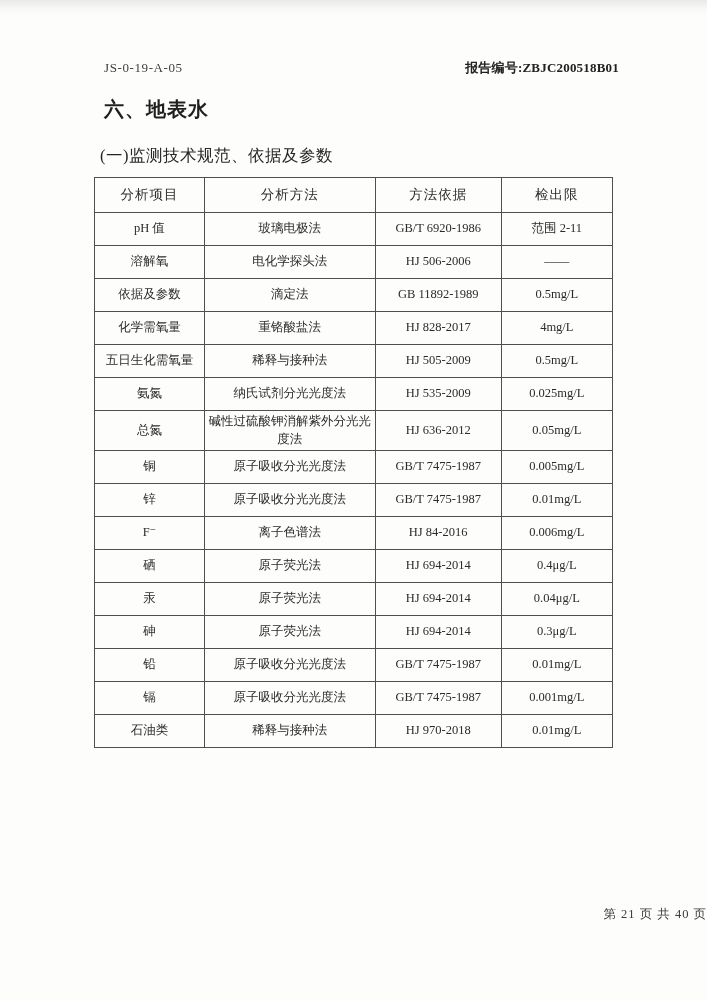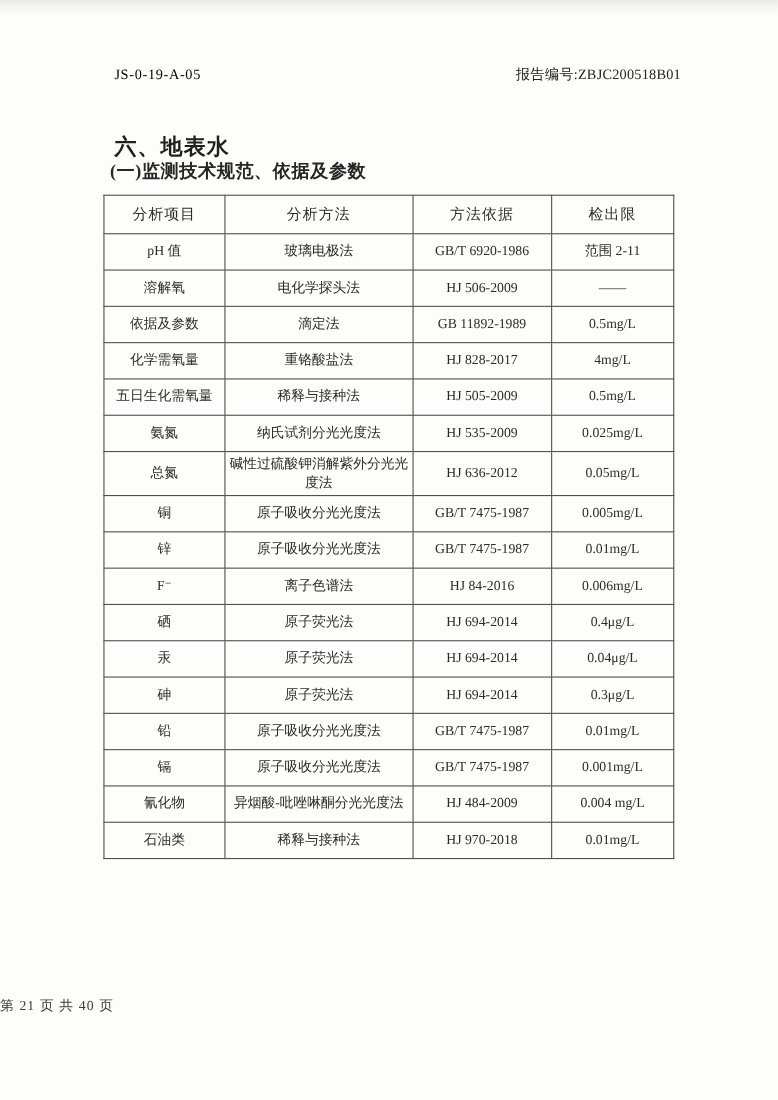--- a/index.html
+++ b/index.html
@@ -10,33 +10,33 @@
     color: #2d2d2d;
     position: relative;
     overflow: hidden;
   }
   .scan-edge {
     position: absolute; top: 0; left: 0; width: 707px; height: 14px;
     background: linear-gradient(180deg, #e9e9e8 0%, #f6f6f5 55%, rgba(253,253,252,0) 100%);
   }
   .doc-code {
     position: absolute; left: 104px; top: 60px;
-    font-size: 13px; letter-spacing: 0.6px; color: #000000; text-align: right;
+    font-size: 13px; letter-spacing: 0.6px; color: #404040; text-align: right;
   }
   .report-no {
     position: absolute; right: 88px; top: 59px;
-    font-size: 13px; font-weight: 400; color: #222; letter-spacing: 0.2px;
+    font-size: 13px; font-weight: 700; color: #222; letter-spacing: 0.2px;
   }
   .section-title {
-    position: absolute; left: 104px; top: 120px;
+    position: absolute; left: 104px; top: 96px;
     font-size: 20px; font-weight: 700; color: #1f1f1f; letter-spacing: 1px;
   }
   .subsection-title {
     position: absolute; left: 100px; top: 145px;
-    font-size: 16.5px; color: #262626; letter-spacing: 0.5px; font-weight: bold;
+    font-size: 16.5px; color: #262626; letter-spacing: 0.5px;
   }
   table.monitor {
     position: absolute; left: 94px; top: 177px;
     width: 519px;
     border-collapse: collapse;
     table-layout: fixed;
   }
   table.monitor th, table.monitor td {
     border: 1px solid #4f4f4f;
     text-align: center;
@@ -54,21 +54,21 @@
     height: 33px;
     font-size: 12.5px;
     line-height: 1.4;
   }
   col.c1 { width: 21.2%; }
   col.c2 { width: 33.0%; }
   col.c3 { width: 24.3%; }
   col.c4 { width: 21.5%; }
   .page-footer {
     position: absolute; left: 0; top: 906px; width: 707px;
-    text-align: left;
+    text-align: right;
     font-size: 12.5px; color: #3a3a3a; letter-spacing: 1px;
   }
 </style>
 </head>
 <body>
 
 <div class="scan-edge"></div>
 
 <div class="doc-code">JS-0-19-A-05</div>
 <div class="report-no">报告编号:ZBJC200518B01</div>
@@ -94,21 +94,21 @@
   <tbody id="table-body">
       <tr>
         <td>pH 值</td>
         <td>玻璃电极法</td>
         <td>GB/T 6920-1986</td>
         <td>范围 2-11</td>
       </tr>
       <tr>
         <td>溶解氧</td>
         <td>电化学探头法</td>
-        <td>HJ 506-2009</td>
+        <td>HJ 506-2006</td>
         <td>——</td>
       </tr>
       <tr>
         <td>依据及参数</td>
         <td>滴定法</td>
         <td>GB 11892-1989</td>
         <td>0.5mg/L</td>
       </tr>
       <tr>
         <td>化学需氧量</td>
@@ -176,26 +176,20 @@
         <td>GB/T 7475-1987</td>
         <td>0.01mg/L</td>
       </tr>
       <tr>
         <td>镉</td>
         <td>原子吸收分光光度法</td>
         <td>GB/T 7475-1987</td>
         <td>0.001mg/L</td>
       </tr>
       <tr>
-        <td>氰化物</td>
-        <td>异烟酸-吡唑啉酮分光光度法</td>
-        <td>HJ 484-2009</td>
-        <td>0.004 mg/L</td>
-      </tr>
-      <tr>
         <td>石油类</td>
         <td>稀释与接种法</td>
         <td>HJ 970-2018</td>
         <td>0.01mg/L</td>
       </tr>
     </tbody>
 </table>
 
 <div class="page-footer">第 21 页 共 40 页</div>
 

